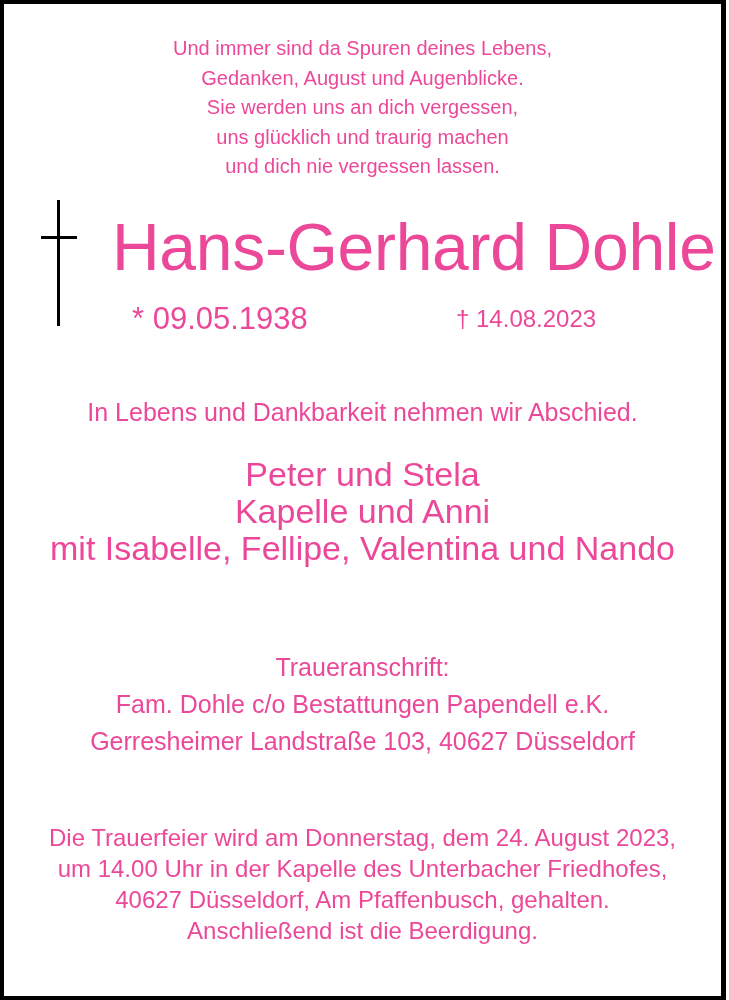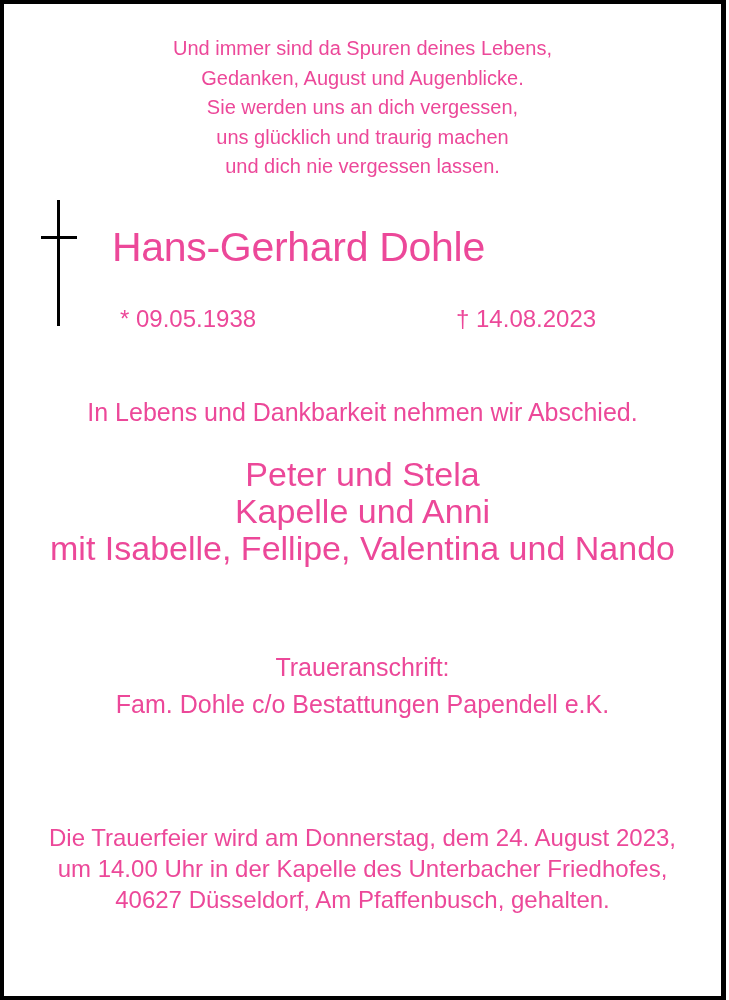--- a/index.html
+++ b/index.html
@@ -10,25 +10,25 @@
     width: 726px; height: 1000px;
     border: 4px solid #000000;
     border-right-width: 5px; border-bottom-width: 4px;
     background: #ffffff;
     font-family: Liberation Sans, sans-serif;
     color: #ec4899;
   }
   .abs { position: absolute; left: 0; right: 0; text-align: center; }
   .poem { top: 30px; font-size: 20px; line-height: 29.5px; }
   .poem div { white-space: nowrap; }
-  .name { top: 208px; font-size: 41px; line-height: 70px; left: 108px; right: auto; text-align: left; letter-spacing: -0.3px; }
+  .name { top: 208px; font-size: 66px; line-height: 70px; left: 108px; right: auto; text-align: left; letter-spacing: -0.3px; }
   .cross { position: absolute; left: 37px; top: 196px; width: 38px; height: 126px; }
   .cross .v { position: absolute; left: 16px; top: 0; width: 3px; height: 126px; background: #000; }
   .cross .h { position: absolute; left: 0; top: 36px; width: 36px; height: 3px; background: #000; }
-  .birth { position: absolute; top: 300px; left: 116px; font-size: 24px; line-height: 30px; }
+  .birth { position: absolute; top: 300px; left: 128px; font-size: 31px; line-height: 30px; }
   .death { position: absolute; top: 300px; left: 452px; font-size: 24px; line-height: 30px; }
   .farewell { top: 392px; font-size: 25px; line-height: 32px; }
   .family { top: 452px; font-size: 34px; line-height: 37px; }
   .address { top: 645px; font-size: 25px; line-height: 37px; }
   .ceremony { top: 818px; font-size: 24px; line-height: 31px; }
   .line { white-space: nowrap; }
 </style>
 </head>
 <body>
 
@@ -56,21 +56,23 @@
 
   <div class="abs family">
     <div class="line">Peter und Stela</div>
     <div class="line">Kapelle und Anni</div>
     <div class="line">mit Isabelle, Fellipe, Valentina und Nando</div>
   </div>
 
   <div class="abs address">
     <div class="line">Traueranschrift:</div>
     <div class="line">Fam. Dohle c/o Bestattungen Papendell e.K.</div>
+    <div class="line">Gerresheimer Landstraße 103, 40627 Düsseldorf</div>
   </div>
 
   <div class="abs ceremony">
     <div class="line">Die Trauerfeier wird am Donnerstag, dem 24. August 2023,</div>
     <div class="line">um 14.00 Uhr in der Kapelle des Unterbacher Friedhofes,</div>
     <div class="line">40627 Düsseldorf, Am Pfaffenbusch, gehalten.</div>
+    <div class="line">Anschließend ist die Beerdigung.</div>
   </div>
 
 </div>
 
 </body></html>

